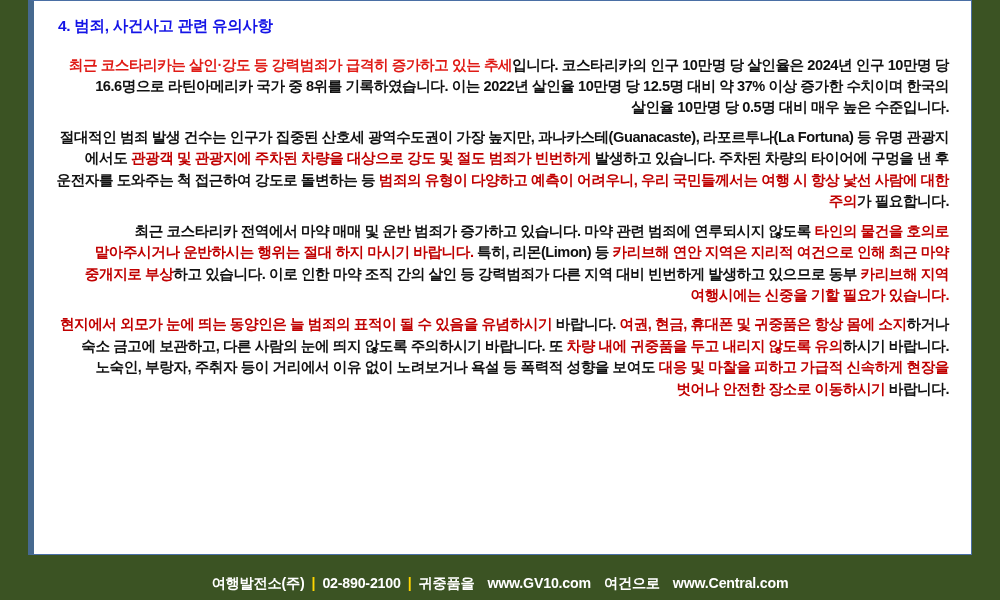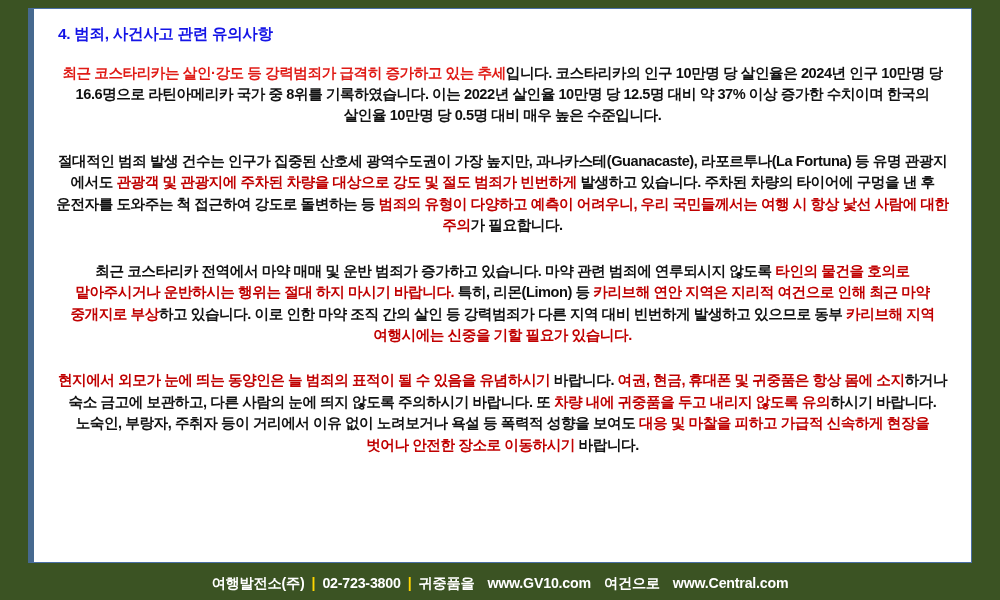--- a/index.html
+++ b/index.html
@@ -18,21 +18,21 @@
     position: relative;
     width: 1000px;
     height: 600px;
     background: #3b5323;
     box-sizing: border-box;
   }
   
   #content-card {
     position: absolute;
     left: 28px;
-    top: 8px;
+    top: 0;
     width: 944px;
     height: 555px;
     background: #ffffff;
     border: 1px solid #4a6fa5;
     border-left: 6px solid #46698f;
     box-sizing: border-box;
     padding: 14px 22px 10px 22px;
   }
   #doc-title {
     color: #1414e6;
@@ -44,28 +44,28 @@
     white-space: nowrap;
   }
   .paragraph {
     font-size: 14.6px;
     font-weight: bold;
     line-height: 1.47;
     color: #111111;
     letter-spacing: -0.45px;
     margin: 0;
     padding: 0;
-    text-align: center;
+    text-align: right;
     word-break: keep-all;
   }
   #para-list {
     margin-top: 19px;
   }
   .paragraph + .paragraph {
-    margin-top: 24px;
+    margin-top: 8px;
   }
   .seg { white-space: pre-wrap; }
   .seg.red-bright { color: #e01b16; }
   .seg.red-dark   { color: #c00000; }
   .seg.black      { color: #111111; }
 
   
   #footer-bar {
     position: absolute;
     left: 0;
@@ -105,21 +105,21 @@
         <p class="paragraph"><span class="seg black">최근 코스타리카 전역에서 마약 매매 및 운반 범죄가 증가하고 있습니다. 마약 관련 범죄에 연루되시지 않도록 </span><span class="seg red-dark">타인의 물건을 호의로 맡아주시거나 운반하시는 행위는 절대 하지 마시기 바랍니다.</span><span class="seg black"> 특히, 리몬(Limon) 등 </span><span class="seg red-dark">카리브해 연안 지역은 지리적 여건으로 인해 최근 마약 중개지로 부상</span><span class="seg black">하고 있습니다. 이로 인한 마약 조직 간의 살인 등 강력범죄가 다른 지역 대비 빈번하게 발생하고 있으므로 동부 </span><span class="seg red-dark">카리브해 지역 여행시에는 신중을 기할 필요가 있습니다.</span></p>
         <p class="paragraph"><span class="seg red-dark">현지에서 외모가 눈에 띄는 동양인은 늘 범죄의 표적이 될 수 있음을 유념하시기</span><span class="seg black"> 바랍니다. </span><span class="seg red-dark">여권, 현금, 휴대폰 및 귀중품은 항상 몸에 소지</span><span class="seg black">하거나 숙소 금고에 보관하고, 다른 사람의 눈에 띄지 않도록 주의하시기 바랍니다. 또 </span><span class="seg red-dark">차량 내에 귀중품을 두고 내리지 않도록 유의</span><span class="seg black">하시기 바랍니다. 노숙인, 부랑자, 주취자 등이 거리에서 이유 없이 노려보거나 욕설 등 폭력적 성향을 보여도 </span><span class="seg red-dark">대응 및 마찰을 피하고 가급적 신속하게 현장을 벗어나 안전한 장소로 이동하시기</span><span class="seg black"> 바랍니다.</span></p>
       </div>
 
   </div>
 
   <div id="footer-bar">
     <div id="footer-inner">
       <span class="f-text">여행발전소(주)</span>
       <span class="f-sep">|</span>
-      <span class="f-text">02-723-3800</span>
+      <span class="f-text">02-890-2100</span>
       <span class="f-sep">|</span>
       <span class="f-text">귀중품을</span>
       <span class="f-text f-gap-md">www.GV10.com</span>
       <span class="f-text f-gap-md">여건으로</span>
       <span class="f-text f-gap-md">www.Central.com</span>
     </div>
   </div>
 
 </div>
 

